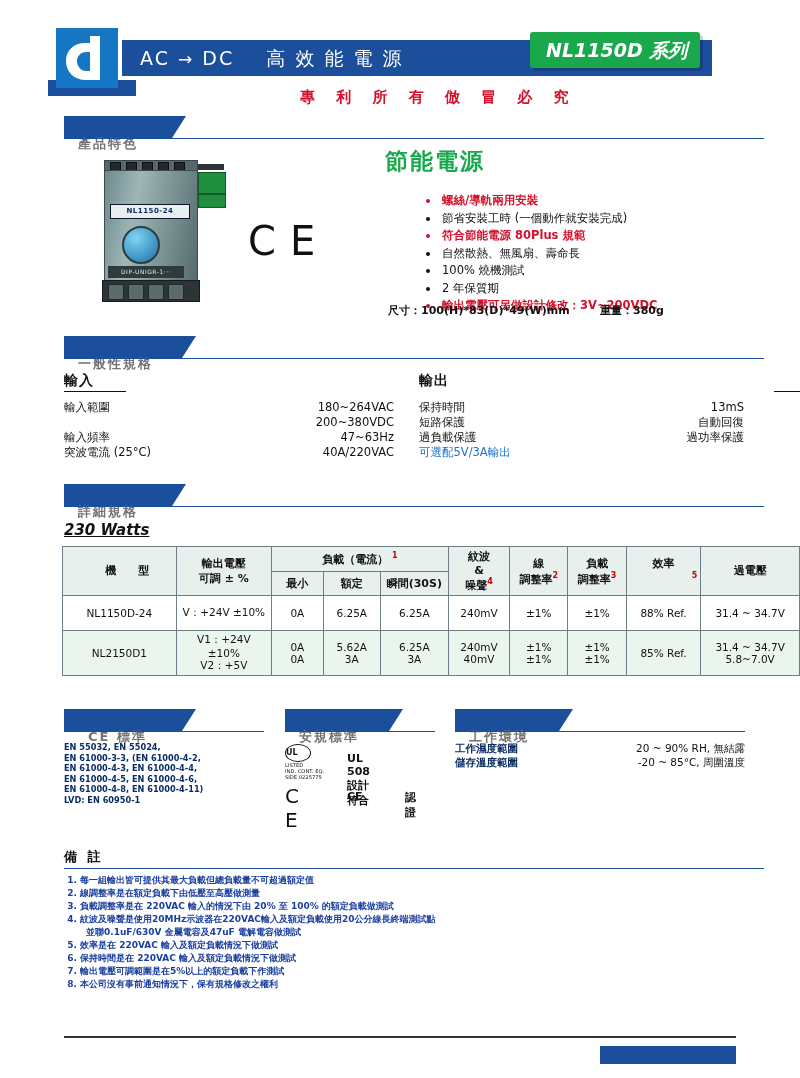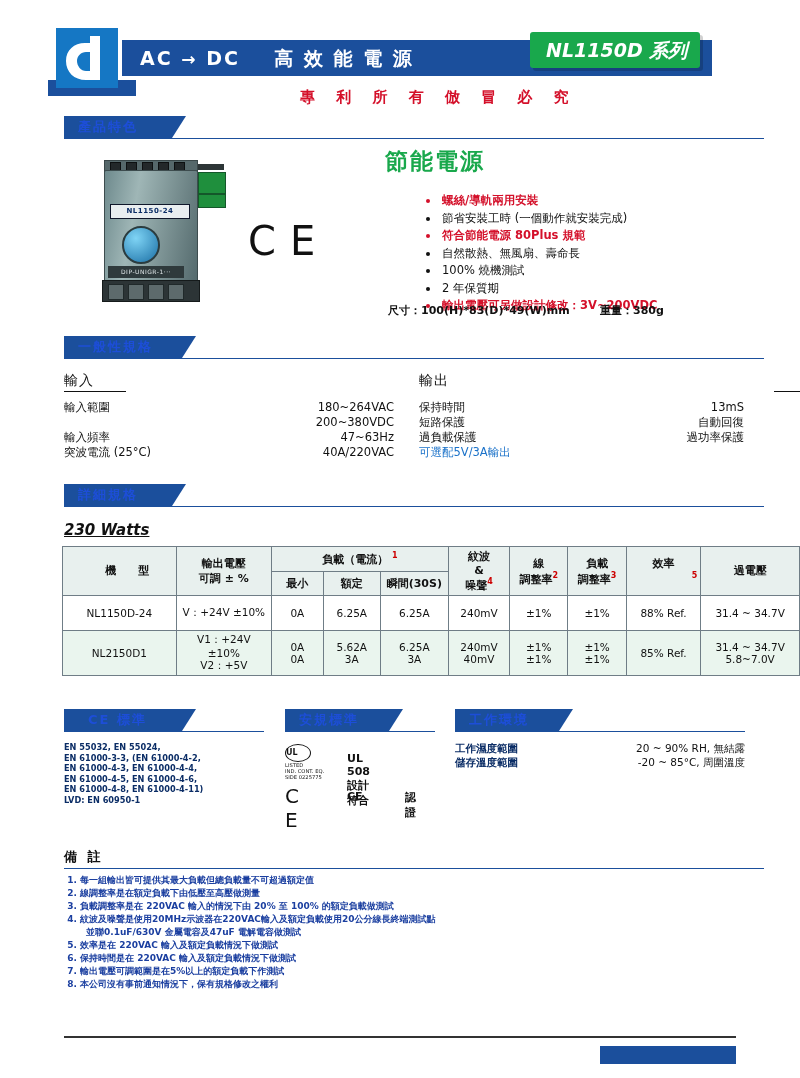--- a/index.html
+++ b/index.html
@@ -12,32 +12,32 @@
     overflow:hidden;
   }
   .page{position:absolute;left:0;top:0;width:800px;height:1078px;}
 
   
   .hdr{position:absolute;left:48px;top:34px;width:712px;height:62px;}
   .hdr-bluebar{position:absolute;left:0;top:46px;width:88px;height:16px;background:#1b4f9c;}
   .logo-box{position:absolute;left:56px;top:28px;width:62px;height:60px;background:#1577c4;}
   .logo-d{position:absolute;left:0;top:0;width:62px;height:60px;}
   .title-bar{position:absolute;left:122px;top:40px;width:590px;height:36px;background:#1b4f9c;}
-  .title-txt{position:absolute;left:140px;top:46px;color:#fff;font-size:19px;font-weight:bold;letter-spacing:2px;}
+  .title-txt{position:absolute;left:140px;top:46px;color:#fff;font-size:19px;font-weight:normal;letter-spacing:2px;}
   .title-txt .ar{font-size:17px;}
   .series-box{position:absolute;left:530px;top:32px;width:170px;height:36px;background:#19a84c;border-radius:3px;
     box-shadow:3px 3px 0 rgba(0,0,0,.18);}
   .series-txt{position:absolute;left:546px;top:38px;color:#fff;font-size:19px;font-weight:bold;font-style:italic;}
   .patent{position:absolute;left:300px;top:88px;color:#d4102a;font-size:15px;font-weight:bold;letter-spacing:8px;}
 
   
   .sect{position:absolute;height:22px;}
   .sect .bg{position:absolute;left:0;top:0;height:22px;background:#1b4f9c;}
   .sect .tri{position:absolute;top:0;width:0;height:0;border-style:solid;}
-  .sect .lbl{position:absolute;left:14px;top:2px;color:#1d4ed8;font-size:13px;font-weight:bold;letter-spacing:2px;}
+  .sect .lbl{position:absolute;left:14px;top:19px;color:#737373;font-size:13px;font-weight:bold;letter-spacing:2px;}
   .sect .rule{position:absolute;left:0;height:1px;background:#1b4f9c;}
 
   
   .photo{position:absolute;left:88px;top:148px;width:150px;height:155px;}
   .ps-body{position:absolute;left:16px;top:22px;width:92px;height:120px;background:linear-gradient(100deg,#6e8a8d 0%,#9fb6b6 32%,#53696c 100%);
     border:1px solid #3d4c4e;border-radius:2px;}
   .ps-top{position:absolute;left:16px;top:12px;width:92px;height:14px;background:#56686b;border:1px solid #3a4749;}
   .ps-term{position:absolute;width:9px;height:9px;background:#23282a;border:1px solid #0d1011;top:14px;}
   .ps-green{position:absolute;left:110px;top:24px;width:26px;height:20px;background:#1f8f3d;border:1px solid #14572a;}
   .ps-green2{position:absolute;left:110px;top:46px;width:26px;height:12px;background:#1f8f3d;border:1px solid #14572a;}
@@ -59,21 +59,21 @@
   .feat-list li{font-size:11.5px;line-height:17.5px;list-style:disc;margin-left:14px;padding-left:2px;}
   .feat-list li.red{color:#d4102a;font-weight:bold;}
   .feat-list li.redlast{color:#d4102a;font-weight:bold;}
   .dims{position:absolute;left:388px;top:303px;font-size:11px;font-weight:bold;}
   .weight{position:absolute;left:600px;top:303px;font-size:11px;font-weight:bold;}
 
   
   .gs{position:absolute;left:64px;top:372px;width:680px;font-size:11.5px;}
   .gs .col-in{position:absolute;left:0;top:0;width:330px;}
   .gs .col-out{position:absolute;left:355px;top:0;width:325px;}
-  .gs h4{margin:0;font-size:14px;font-weight:normal;letter-spacing:1px;}
+  .gs h4{margin:0;font-size:14px;font-weight:bold;letter-spacing:1px;}
   .gs-row{position:relative;height:15px;}
   .gs-row .k{position:absolute;left:0;top:0;}
   .gs-row .v{position:absolute;right:0;top:0;text-align:right;margin-left:16px;}
   .gs-underline{position:absolute;height:1px;background:#111;}
   .blue{color:#1b72c9;}
 
   
   .watt{position:absolute;left:64px;top:521px;font-size:15px;font-weight:bold;font-style:italic;text-decoration:underline;}
 
   table.spec{position:absolute;left:62px;top:546px;border-collapse:collapse;font-size:10.5px;}

